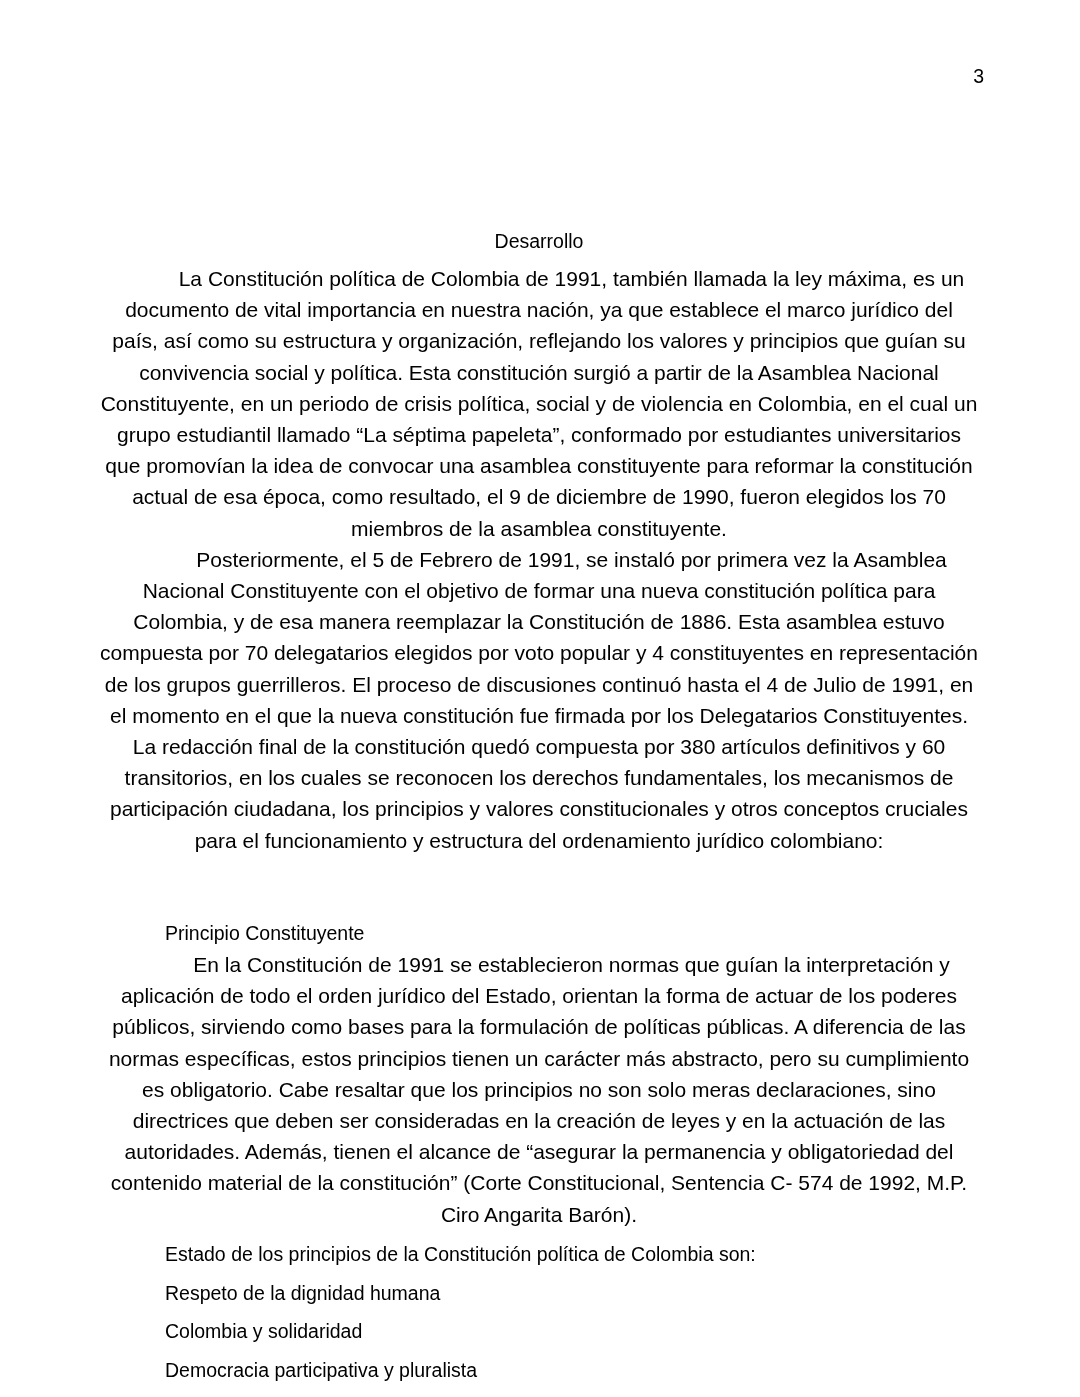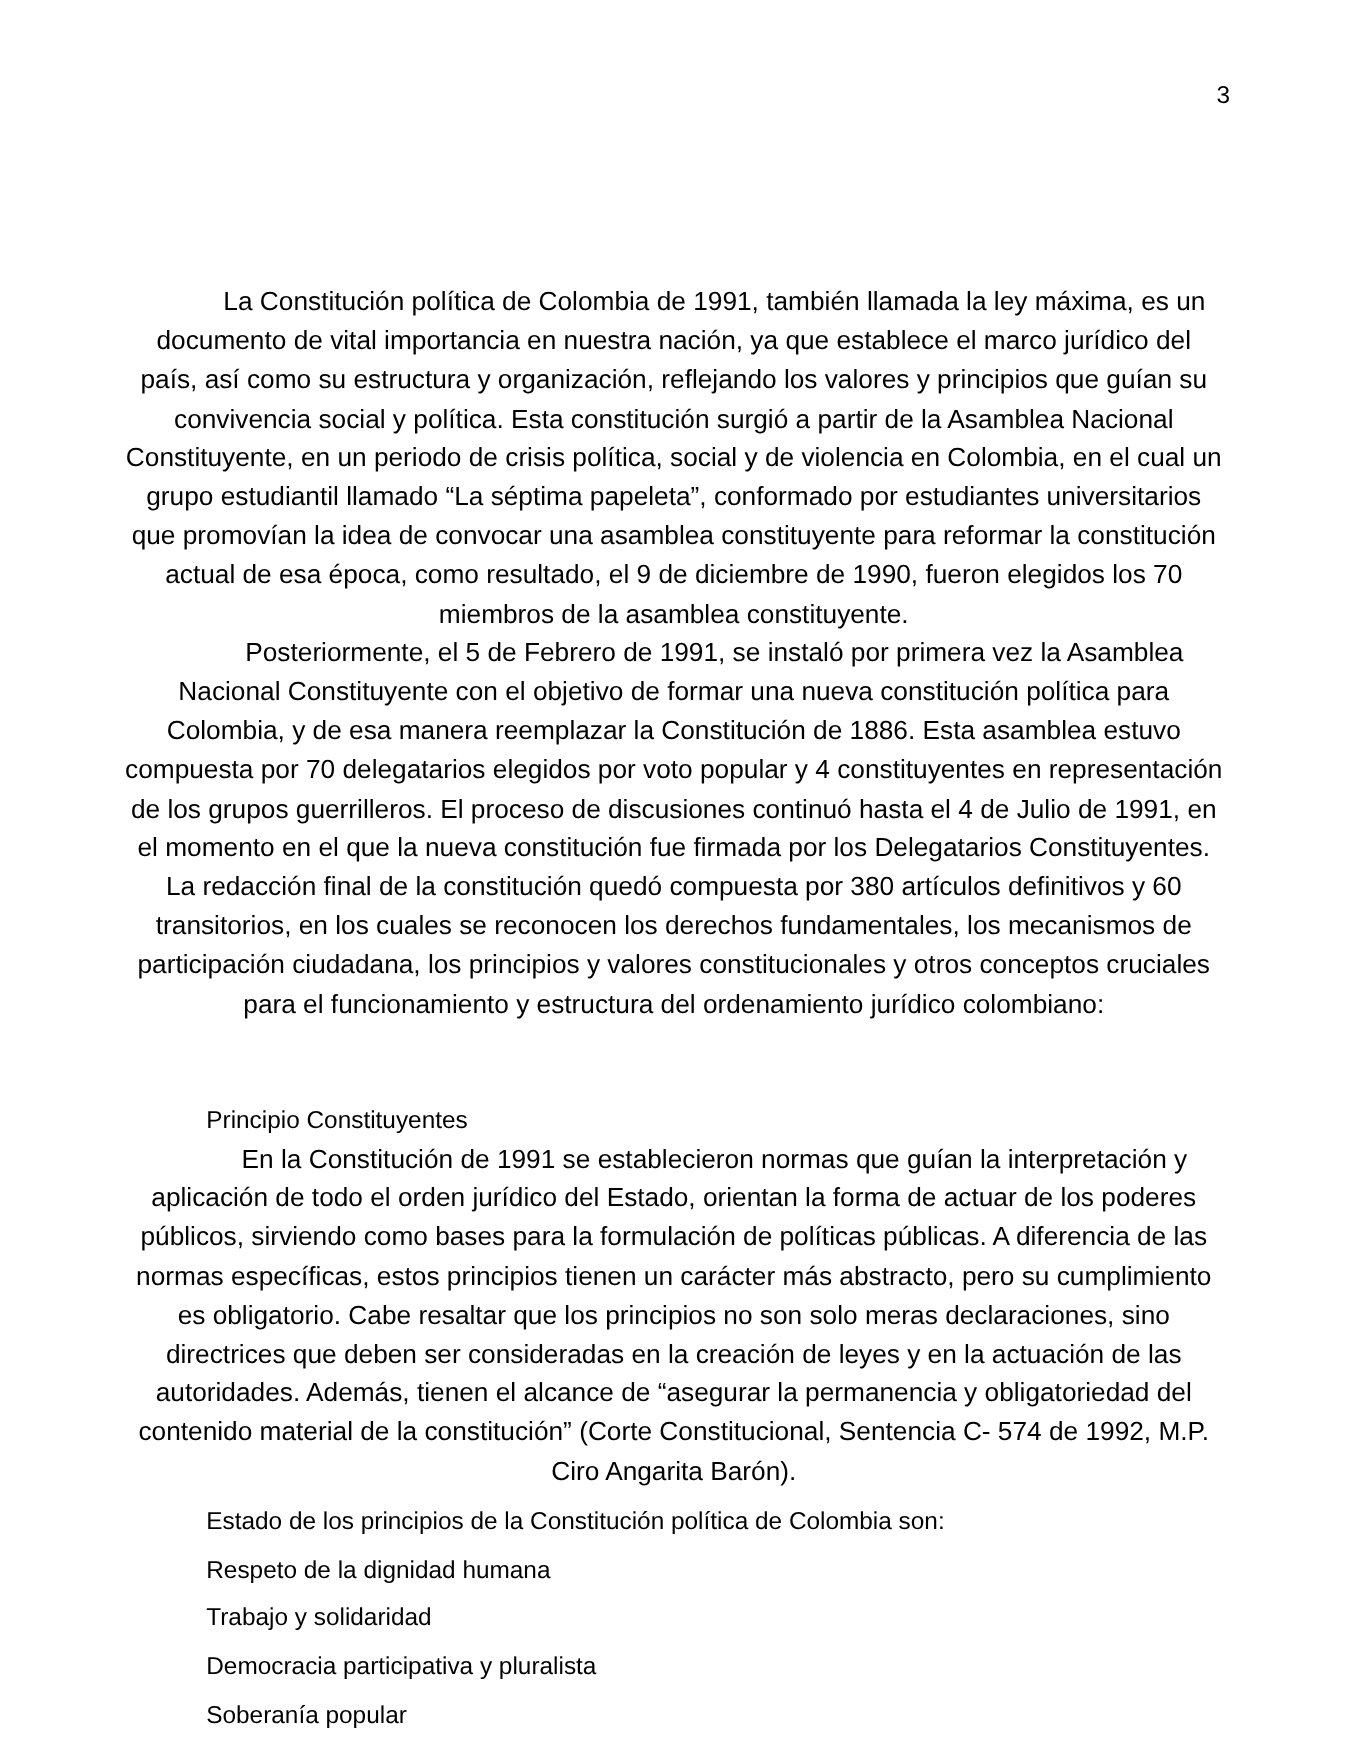--- a/index.html
+++ b/index.html
@@ -100,36 +100,37 @@
 </style>
 </head>
 <body>
 
 <div class="page">
 
   <div class="page-number">3</div>
 
   <div class="content">
 
+    <div class="doc-heading">Desarrollo</div>
 
     <p class="body-par">La Constitución política de Colombia de 1991, también llamada la ley máxima, es un documento de vital importancia en nuestra nación, ya que establece el marco jurídico del país, así como su estructura y organización, reflejando los valores y principios que guían su convivencia social y política. Esta constitución surgió a partir de la Asamblea Nacional Constituyente, en un periodo de crisis política, social y de violencia en Colombia, en el cual un grupo estudiantil llamado “La séptima papeleta”, conformado por estudiantes universitarios que promovían la idea de convocar una asamblea constituyente para reformar la constitución actual de esa época, como resultado, el 9 de diciembre de 1990, fueron elegidos los 70 miembros de la asamblea constituyente.</p>
 
     <p class="body-par">Posteriormente, el 5 de Febrero de 1991, se instaló por primera vez la Asamblea Nacional Constituyente con el objetivo de formar una nueva constitución política para Colombia, y de esa manera reemplazar la Constitución de 1886. Esta asamblea estuvo compuesta por 70 delegatarios elegidos por voto popular y 4 constituyentes en representación de los grupos guerrilleros. El proceso de discusiones continuó hasta el 4 de Julio de 1991, en el momento en el que la nueva constitución fue firmada por los Delegatarios Constituyentes. La redacción final de la constitución quedó compuesta por 380 artículos definitivos y 60 transitorios, en los cuales se reconocen los derechos fundamentales, los mecanismos de participación ciudadana, los principios y valores constitucionales y otros conceptos cruciales para el funcionamiento y estructura del ordenamiento jurídico colombiano:</p>
 
     <div class="gap-before-section"></div>
 
-    <div class="section-heading">Principio Constituyentes</div>
+    <div class="section-heading">Principio Constituyente</div>
 
     <p class="body-par">En la Constitución de 1991 se establecieron normas que guían la interpretación y aplicación de todo el orden jurídico del Estado, orientan la forma de actuar de los poderes públicos, sirviendo como bases para la formulación de políticas públicas. A diferencia de las normas específicas, estos principios tienen un carácter más abstracto, pero su cumplimiento es obligatorio. Cabe resaltar que los principios no son solo meras declaraciones, sino directrices que deben ser consideradas en la creación de leyes y en la actuación de las autoridades. Además, tienen el alcance de “asegurar la permanencia y obligatoriedad del contenido material de la constitución” (Corte Constitucional, Sentencia C- 574 de 1992, M.P. Ciro Angarita Barón).</p>
 
     <div class="gap-small"></div>
 
     <div class="list-lead">Estado de los principios de la Constitución política de Colombia son:</div>
 
     <ul class="principle-list">
       <li>Respeto de la dignidad humana</li>
-      <li>Trabajo y solidaridad</li>
+      <li>Colombia y solidaridad</li>
       <li>Democracia participativa y pluralista</li>
       <li>Soberanía popular</li>
     </ul>
 
   </div>
 </div>
 
 </body></html>

